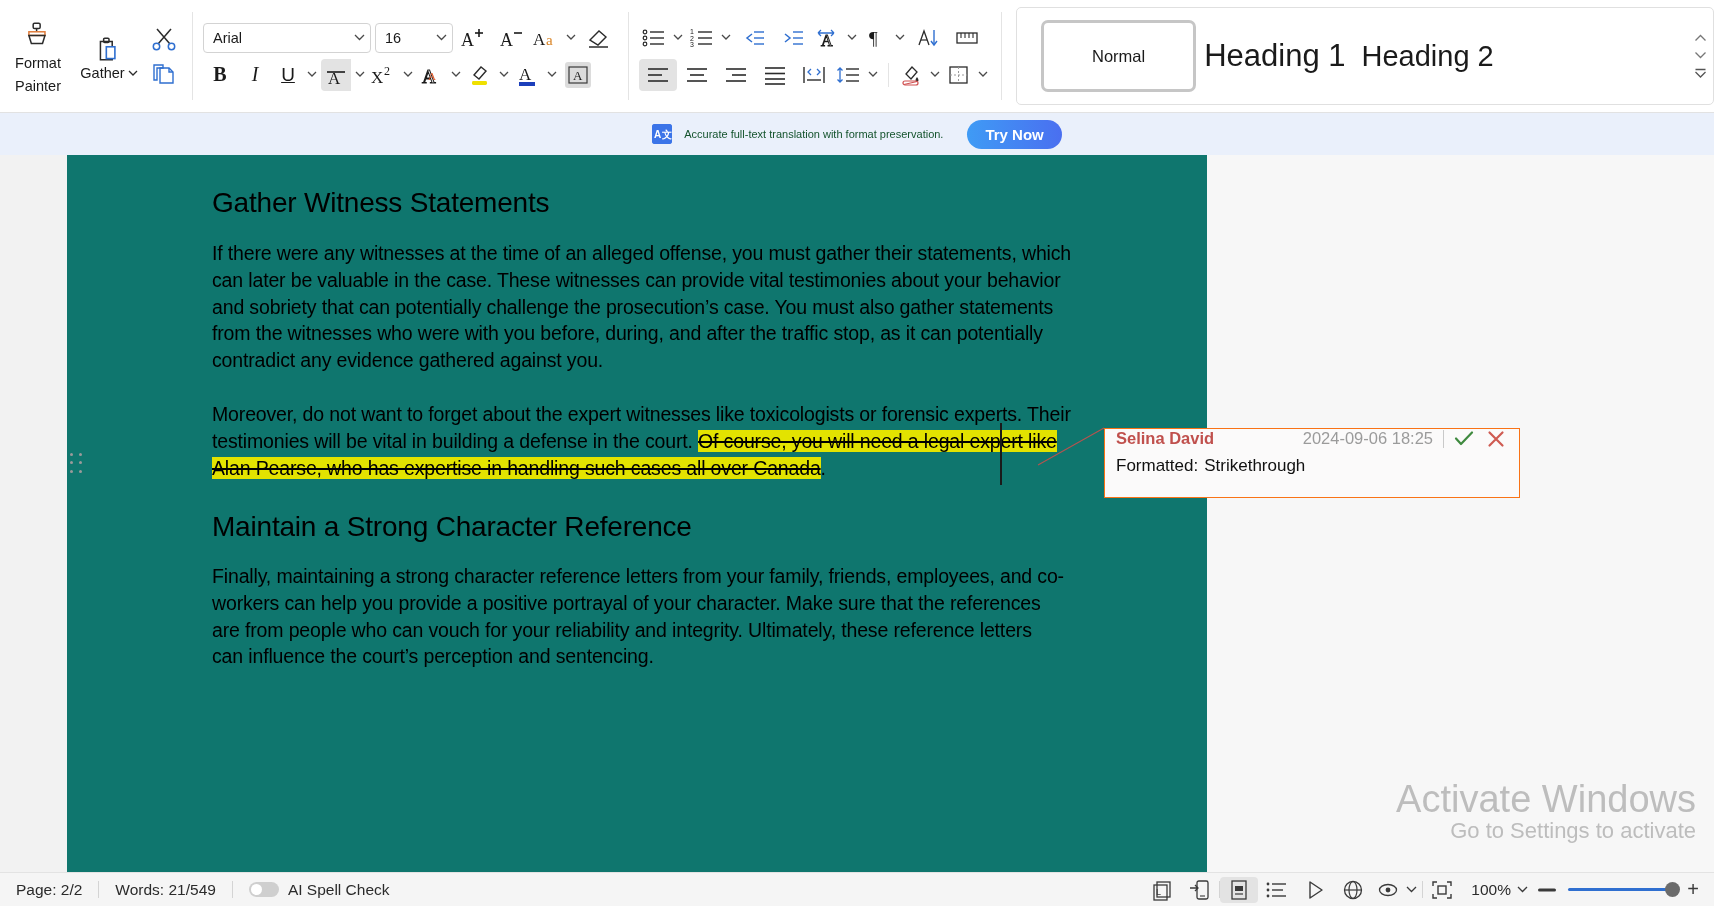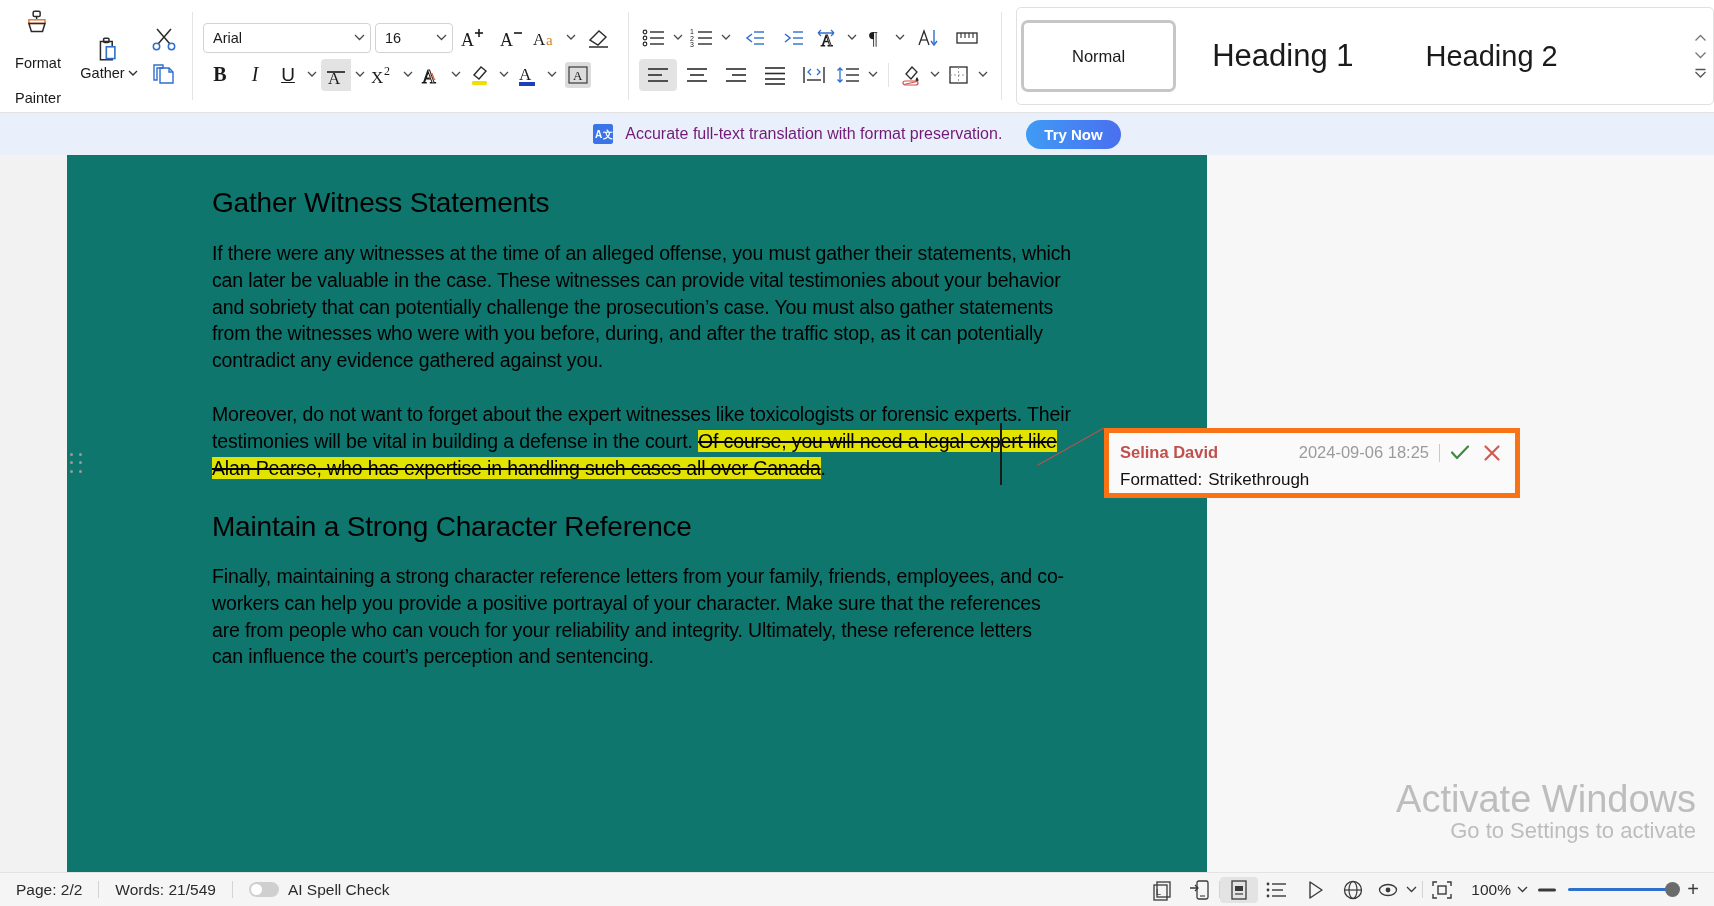--- a/index.html
+++ b/index.html
@@ -19,21 +19,21 @@
     border-bottom: 1px solid #e2e2e2;
     display: flex; align-items: stretch;
   }
   .rb-group { display: flex; align-items: center; height: 100%; }
   .rb-sep { width: 1px; background: #e4e4e4; margin: 12px 6px; align-self: stretch; }
 
   
   .fmt-painter {
     width: 76px; height: 100%;
     display: flex; flex-direction: column; align-items: center; justify-content: center;
-    gap: 16px; cursor: default; padding-top: 4px;
+    gap: 4px; cursor: default; padding-top: 4px;
   }
   .fmt-painter .lbl { font-size: 14.5px; color: #1a1a1a; line-height: 19px; text-align: center; }
 
   
   .paste-col {
     width: 66px; height: 100%;
     display: flex; flex-direction: column; align-items: center; justify-content: center;
     padding-top: 4px;
   }
   .paste-col .lbl { font-size: 14.5px; color: #1a1a1a; display: flex; align-items: center; gap: 3px; }
@@ -75,44 +75,44 @@
   
   .styles-gallery {
     margin-left: 8px; margin-top: 7px; margin-bottom: 7px;
     flex: 1; min-width: 0;
     border: 1px solid #e0e0e0; border-radius: 5px;
     display: flex; align-items: center; overflow: hidden;
     background: #fff;
   }
   .style-item {
     height: 82px; display: flex; align-items: center; justify-content: center;
-    padding: 0 36px; white-space: nowrap; color: #1a1a1a;
+    padding: 0 8px; white-space: nowrap; color: #1a1a1a;
   }
   .style-item.normal {
     border: 3px solid #c6c6c6; border-radius: 7px;
-    height: 72px; margin-left: 4px; padding: 0 48px;
+    height: 72px; margin-left: 24px; padding: 0 48px;
     font-size: 16.5px;
   }
   .style-item.h1 { font-size: 31px; }
   .style-item.h2 { font-size: 29px; }
   .gallery-scroll {
     width: 26px; height: 82px; display: flex; flex-direction: column;
     align-items: center; justify-content: center; gap: 9px;
     margin-left: auto; color: #5a5a5a;
   }
   .gallery-scroll span { font-size: 11px; line-height: 8px; }
 
   
   .banner {
     position: absolute; top: 113px; left: 0;
     width: 1714px; height: 42px;
     background: #eaf0fb;
     display: flex; align-items: center; justify-content: center; gap: 12px;
   }
-  .banner .bnr-text { font-size: 16px; color: #701a75; }
+  .banner .bnr-text { font-size: 11px; color: #14532d; }
   .banner .bnr-icon {
     width: 20px; height: 20px; border-radius: 3px;
     background: #3b74e8; color: #fff; font-size: 11px;
     display: flex; align-items: center; justify-content: center; letter-spacing: -1px;
     font-weight: bold;
   }
   .try-now {
     margin-left: 12px;
     padding: 6px 18px; border-radius: 16px;
     background: linear-gradient(90deg, #3f9bf5 0%, #4a6ff0 100%);
@@ -172,22 +172,22 @@
   
   .change-bar { position: absolute; left: 1000px; top: 268px; width: 1.6px; height: 62px; background: #1a1a1a; }
 
   
   .connector { position: absolute; left: 0; top: 0; width: 1714px; height: 717px; pointer-events: none; }
 
   
   .comment {
     position: absolute; left: 1104px; top: 428px;
     width: 416px; height: 68px;
-    background: #fbfafa; border: 5px solid #f97316;
-    padding: 10px 14px 0 11px;
+    background: #fbfafa; border: 1px solid #f97316;
+    padding: 0 14px 0 11px;
   }
   .cm-head { display: flex; align-items: center; }
   .cm-author { font-size: 16.5px; font-weight: bold; color: #c0504d; }
   .cm-date { margin-left: auto; font-size: 16.5px; color: #9b9b9b; }
   .cm-divider { width: 1px; height: 18px; background: #c9c9c9; margin: 0 10px; }
   .cm-ok { color: #3f8a3f; font-size: 21px; line-height: 18px; cursor: default; }
   .cm-no { color: #cf5b52; font-size: 21px; line-height: 18px; margin-left: 13px; cursor: default; }
   .cm-body { margin-top: 8px; font-size: 17px; color: #111; }
   .cm-body .k { margin-right: 6px; }
 

